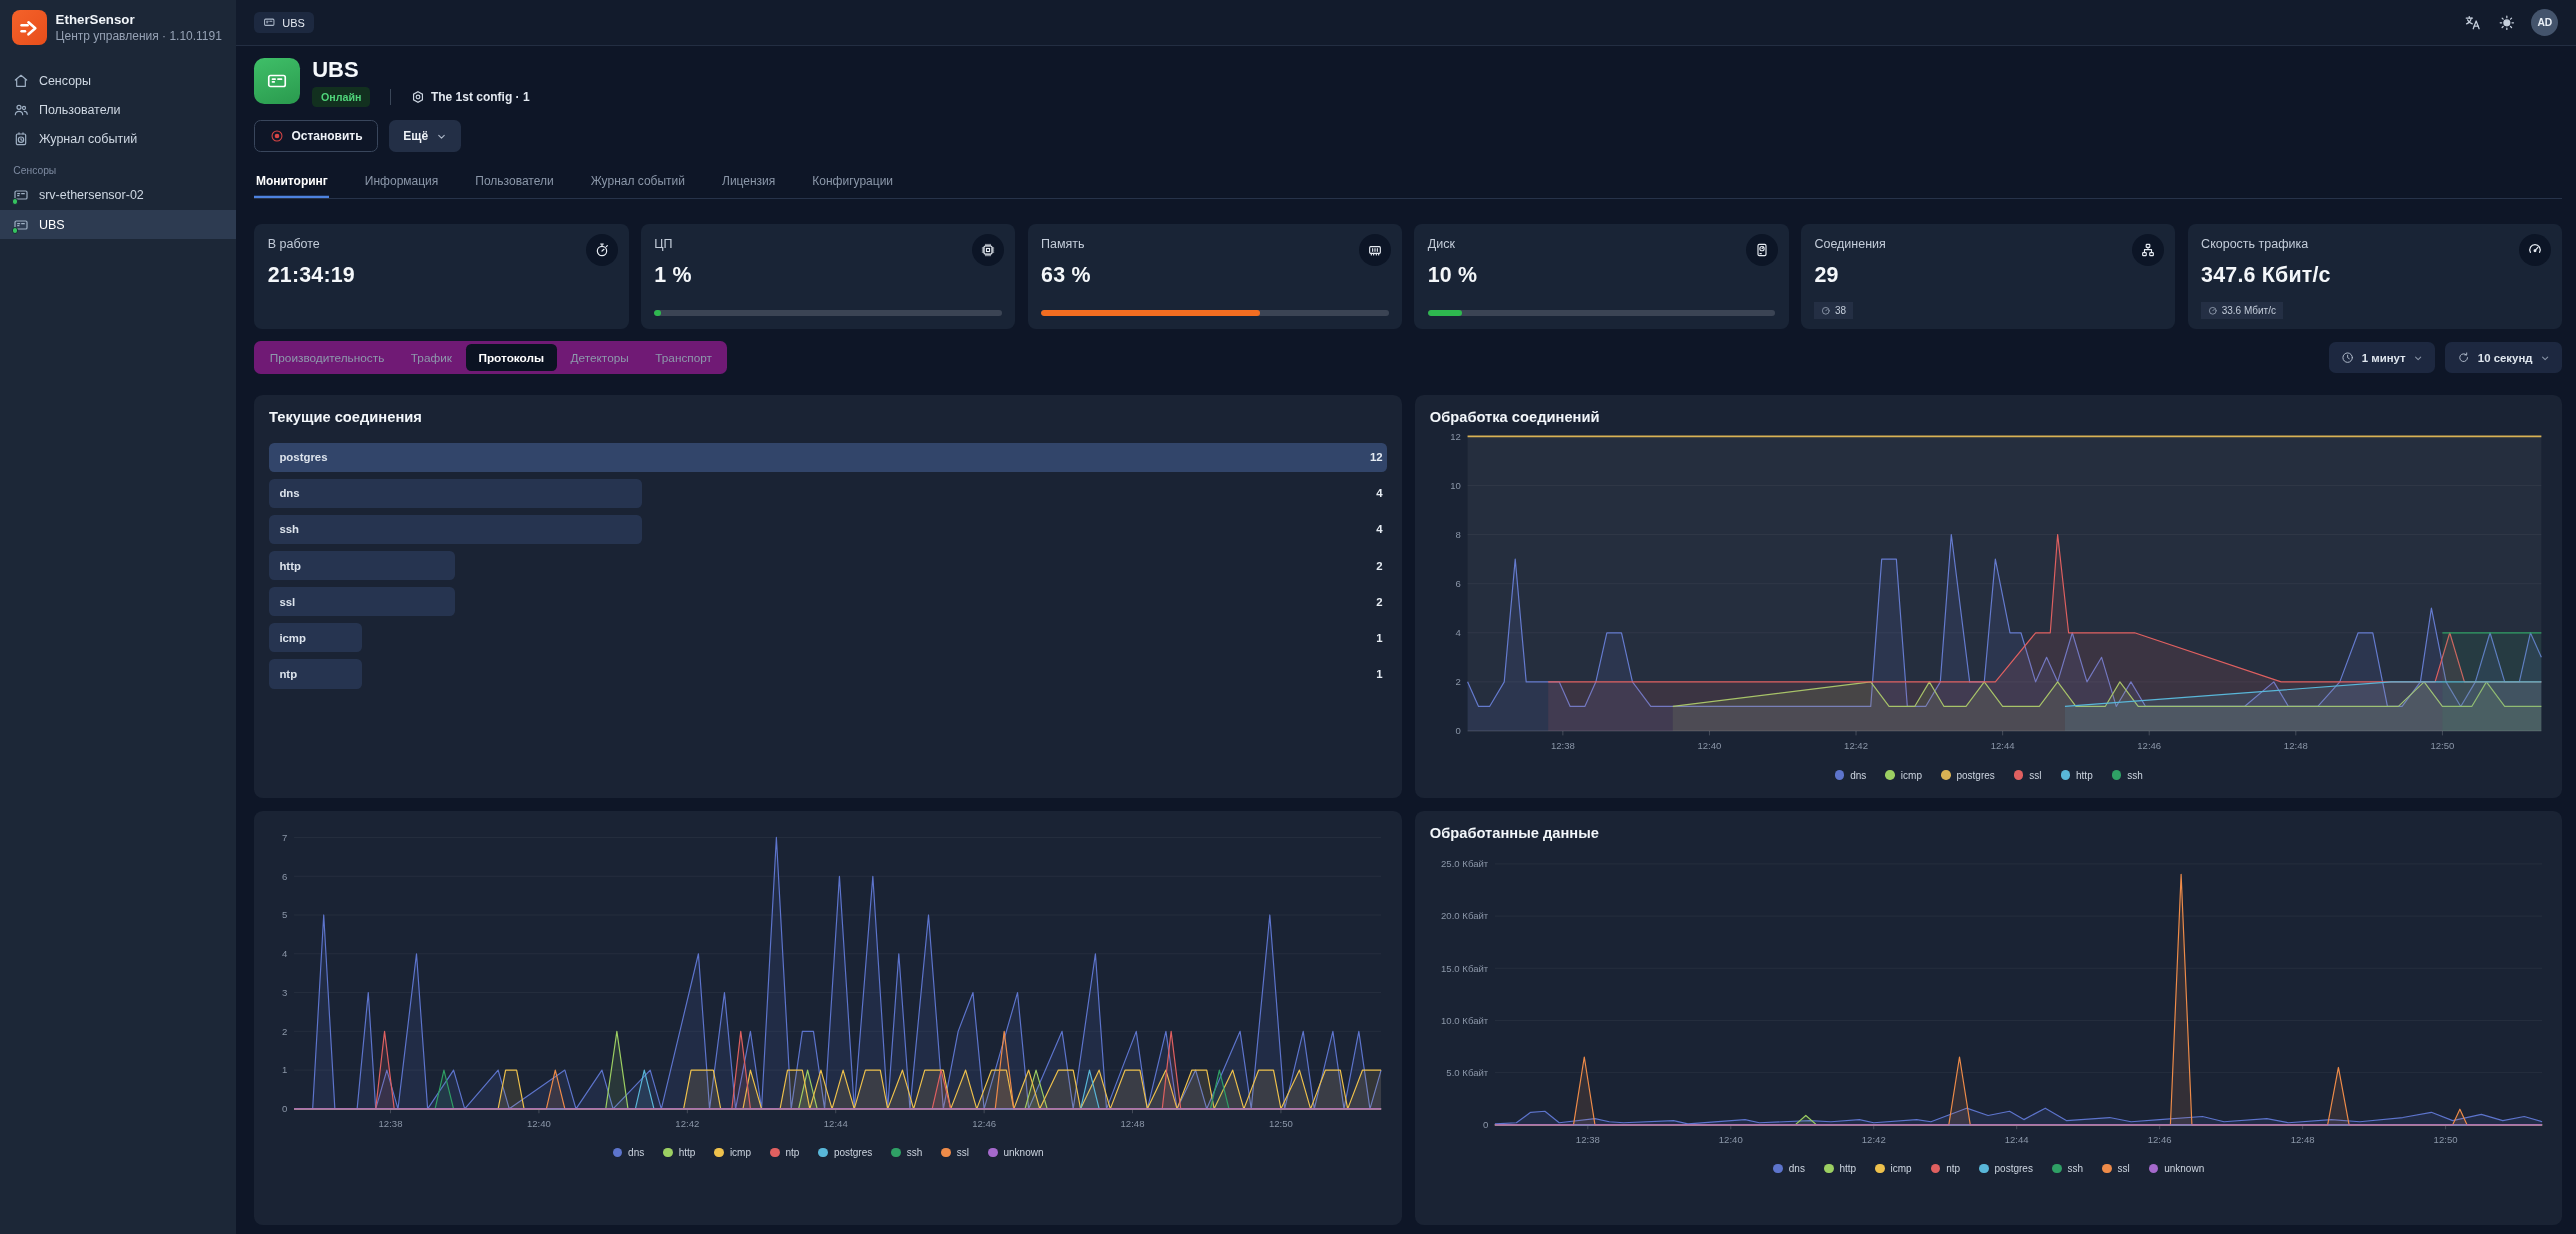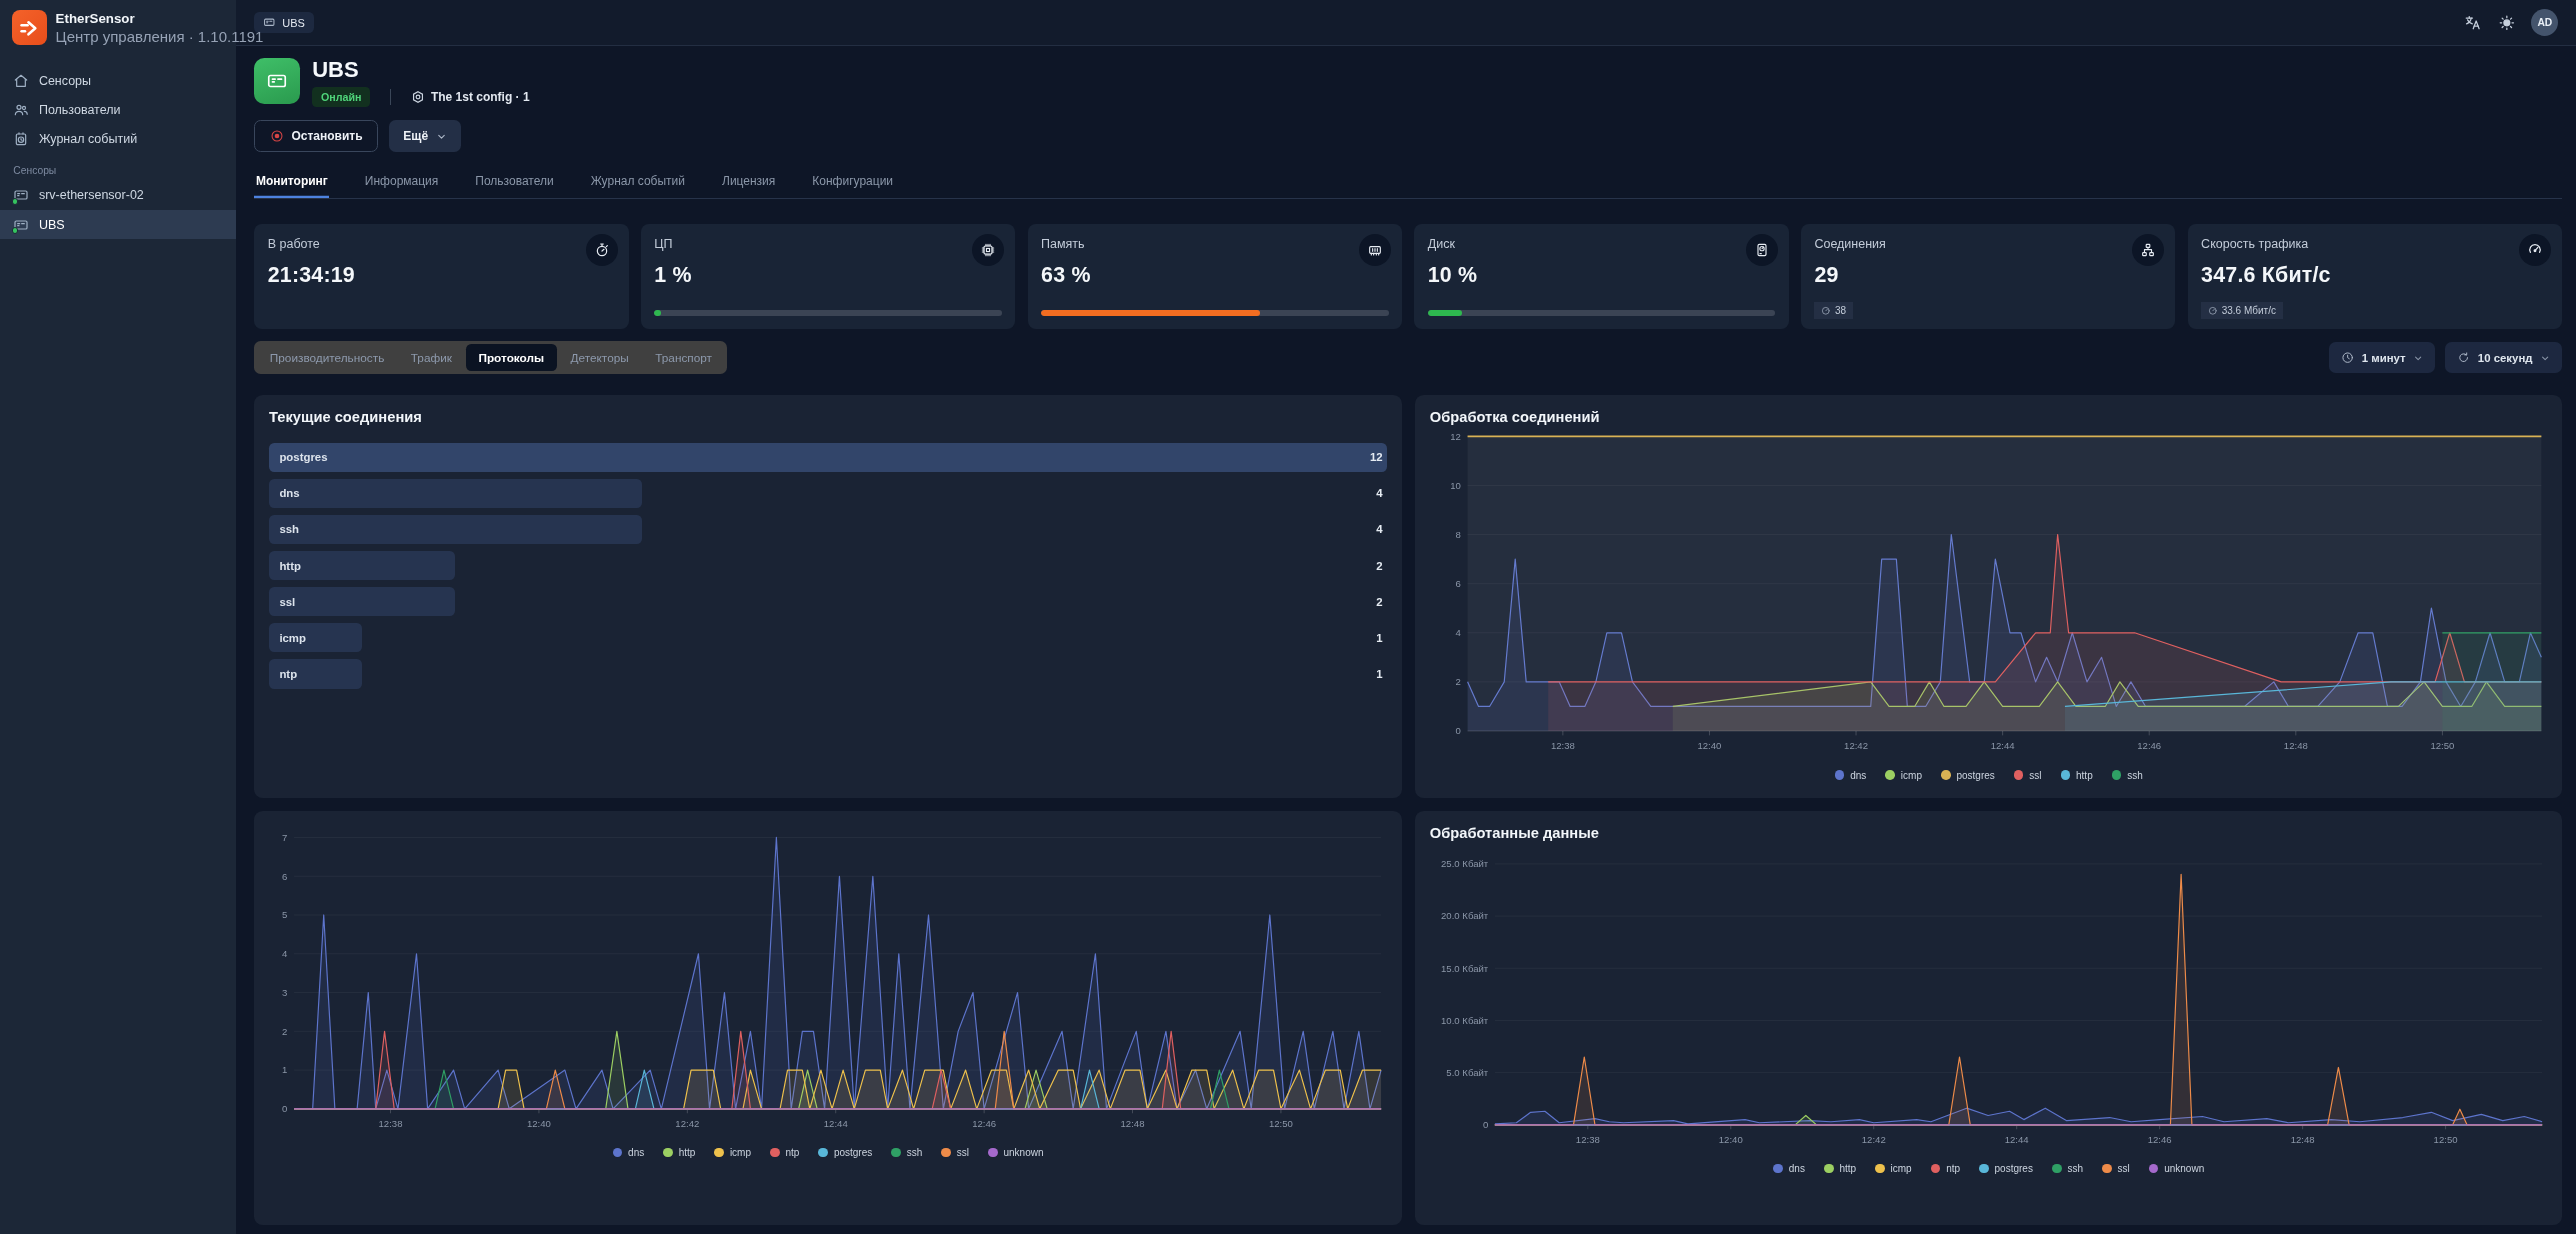--- a/index.html
+++ b/index.html
@@ -5,21 +5,21 @@
   * { margin:0; padding:0; box-sizing:border-box; }
   html,body { background:#0b1322; }
   body { font-family:"Liberation Sans", sans-serif; color:#e8edf4; }
   .app { position:relative; width:2576px; height:1235px; background:#0e1627; overflow:hidden; }
 
   
   .sidebar { position:absolute; left:0; top:0; bottom:0; width:236px; background:#1c2737; z-index:5; }
   .brand { display:flex; gap:8.8px; align-items:center; padding:10.3px 11.8px 7.4px 11.8px; }
   .brand-logo { width:35px; height:35px; border-radius:8px; background:linear-gradient(135deg,#f4622a,#e84e1b); display:flex; align-items:center; justify-content:center; flex:0 0 auto; }
   .brand-name { font-size:13.3px; font-weight:bold; color:#f2f6fa; }
-  .brand-sub { font-size:15px; color:#96a2b5; margin-top:2.2px; white-space:nowrap; }
+  .brand-sub { font-size:12px; color:#96a2b5; margin-top:2.2px; white-space:nowrap; }
   .sb-nav { margin-top:13.3px; }
   .sb-item { display:flex; align-items:center; gap:9.6px; padding:6.6px 13.3px; font-size:12.5px; color:#cfd8e3; cursor:pointer; }
   .sb-item .ic { width:16px; height:16px; color:#9fb0c4; flex:0 0 auto; }
   .sb-section { padding:11.8px 13.3px 4.4px 13.3px; font-size:10.3px; color:#7d8aa0; }
   .sb-sensor { display:flex; align-items:center; gap:9.6px; padding:6.6px 13.3px; font-size:12.5px; color:#cfd8e3; cursor:pointer; position:relative; }
   .sb-sensor.active { background:#2d3b51; color:#ffffff; }
   .sens-ic { position:relative; width:16px; height:16px; color:#9fb0c4; flex:0 0 auto; }
   .sens-dot { position:absolute; left:-1.5px; bottom:-1.5px; width:6.6px; height:6.6px; border-radius:50%; background:#35c45f; border:1.5px solid #1c2737; }
 
   
@@ -59,21 +59,21 @@
   .card-ico { position:absolute; top:9.6px; right:11px; width:32px; height:32px; border-radius:50%; background:#0c1526; display:flex; align-items:center; justify-content:center; color:#e8edf4; }
   .card-ico svg { width:16px; height:16px; }
   .card-value { font-size:21.4px; font-weight:bold; color:#f4f7fa; margin-top:11.8px; letter-spacing:0.2px; }
   .prog { position:absolute; left:13.3px; right:13.3px; bottom:13.3px; height:5.9px; border-radius:2.9px; background:#3b4454; overflow:hidden; }
   .prog > div { height:100%; border-radius:2.9px; }
   .mini-badge { position:absolute; left:13.3px; bottom:10.3px; display:flex; align-items:center; gap:4.4px; background:#242f44; border-radius:0; padding:2.9px 6.6px; font-size:10px; color:#c3ccd9; }
   .mini-badge svg { width:9.6px; height:9.6px; color:#9aa6b8; }
 
   
   .toolbar { display:flex; align-items:center; margin-top:11.8px; }
-  .segbar { display:flex; background:#404040; border-radius:6.6px; padding:2.9px; gap:1.5px; }
+  .segbar { display:flex; background:#701a75; border-radius:6.6px; padding:2.9px; gap:1.5px; }
   .seg { font-size:11.8px; color:#8d99ac; padding:6.6px 12.5px; border-radius:5.2px; cursor:pointer; white-space:nowrap; }
   .seg.active { background:#0b1322; color:#ffffff; font-weight:600; }
   .tool-right { margin-left:auto; display:flex; gap:10.3px; }
   .drop { display:flex; align-items:center; gap:7.4px; background:#1d2840; border-radius:6.6px; padding:0 11.8px; height:31px; font-size:11.4px; font-weight:600; color:#dfe6ee; cursor:pointer; }
   .drop .ic { width:13.3px; height:13.3px; color:#aeb9c9; }
   .drop .chev { width:10.3px; height:10.3px; color:#8b97a9; }
 
   
   .grid { display:grid; grid-template-columns:1fr 1fr; gap:13.3px; margin-top:20.6px; }
   .panel { background:#1a2334; border-radius:8.8px; padding:14px 14.7px; }

